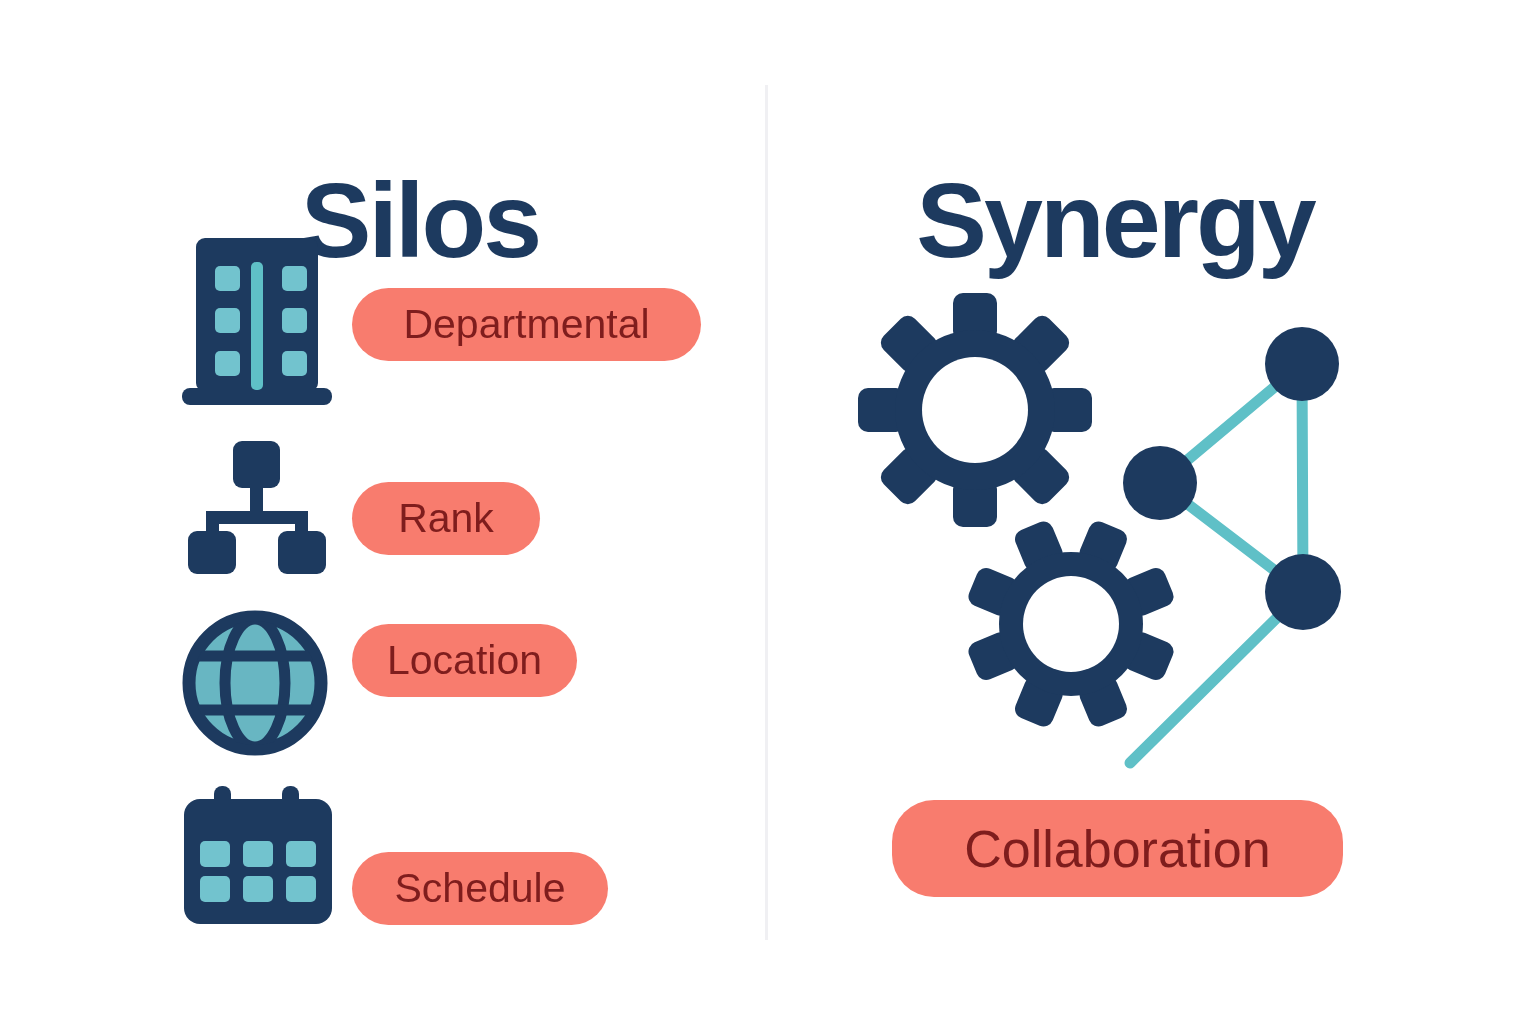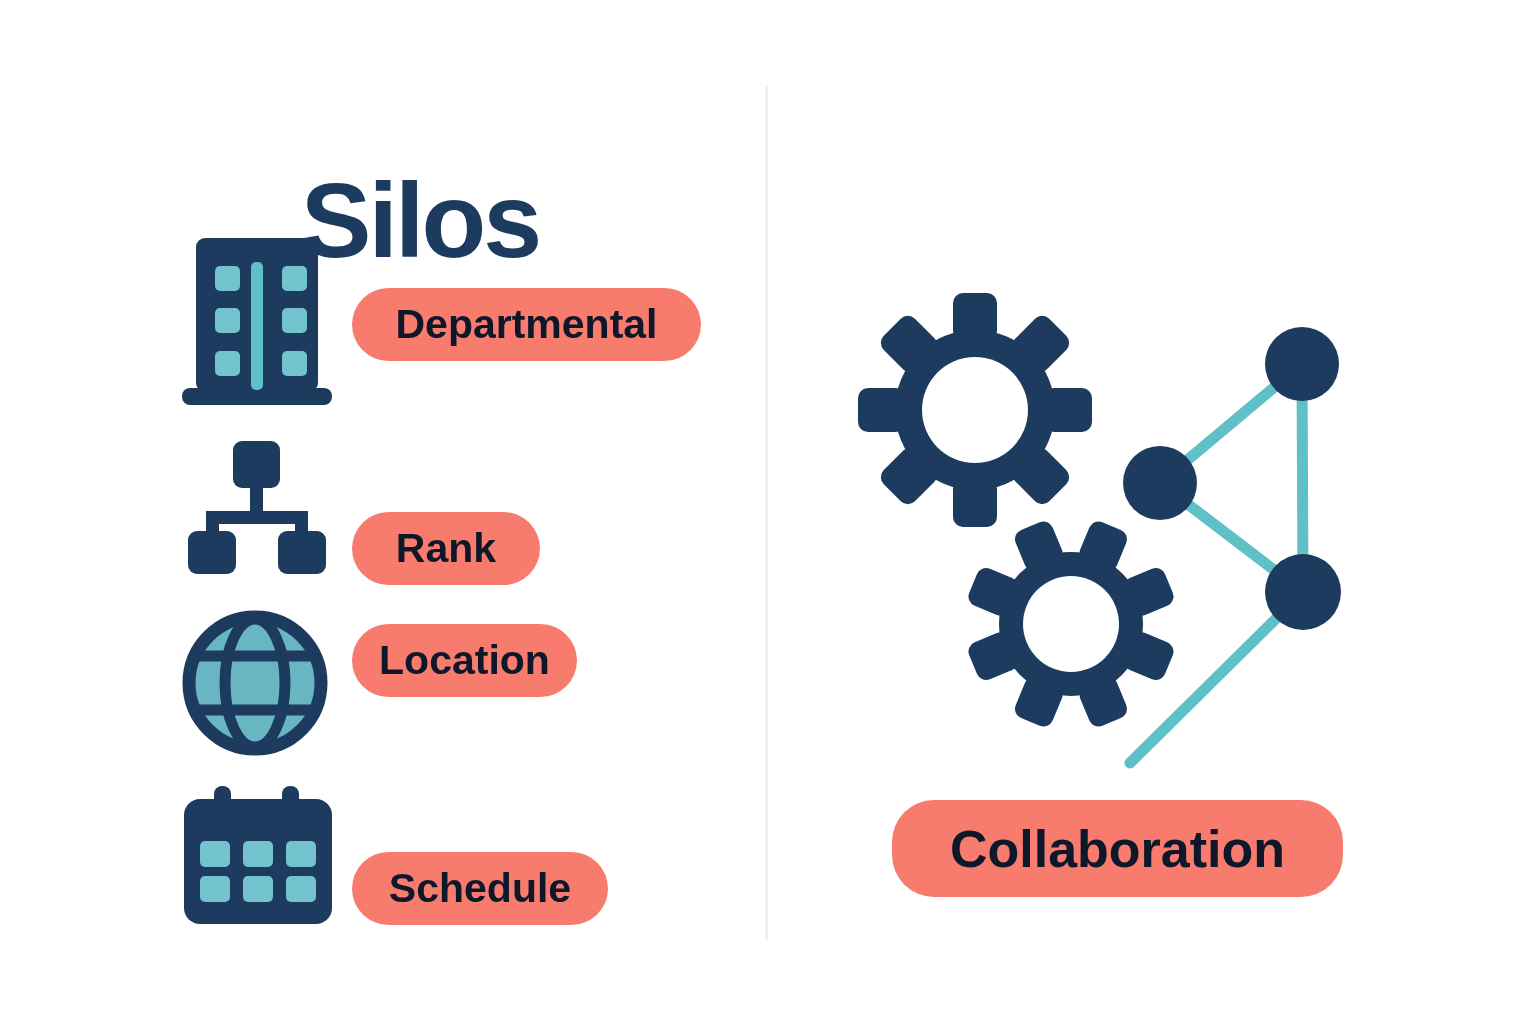--- a/index.html
+++ b/index.html
@@ -9,27 +9,27 @@
     padding-left:38px;
   }
   .divider{position:absolute;left:765px;top:85px;width:3px;height:855px;background:#f0f0f3;}
   .title{
     position:absolute;text-align:center;font-weight:700;color:#1d3a5f;
     font-size:106px;letter-spacing:-3px;line-height:1;white-space:nowrap;
   }
   .title-left{left:210px;top:96px;width:420px;}
   .title-right{left:895px;top:96px;width:440px;}
   .pill{
-    position:absolute;background:#f87c6e;color:#0f172a;font-weight:700;
+    position:absolute;background:#f87c6e;color:#7f1d1d;font-weight:400;
     display:flex;align-items:center;justify-content:center;
     border-radius:37px;white-space:nowrap;
   }
   .pill-sm{height:73px;font-size:41px;}
   .pill-departmental{left:352px;top:288px;width:349px;}
-  .pill-rank{left:352px;top:482px;width:188px;margin-top:30px;}
+  .pill-rank{left:352px;top:482px;width:188px;}
   .pill-location{left:352px;top:624px;width:225px;}
   .pill-schedule{left:352px;top:852px;width:256px;}
   .pill-collaboration{left:892px;top:800px;width:451px;height:97px;font-size:52px;border-radius:42px;}
   .abs{position:absolute;}
   .icon-building{left:182px;top:238px;}
   .icon-org{left:186px;top:441px;}
   .icon-globe{left:182px;top:610px;}
   .icon-calendar{left:184px;top:786px;}
   .icon-gear-large{left:858px;top:293px;}
   .icon-gear-small{left:965px;top:518px;}
@@ -93,20 +93,21 @@
       <rect x="16" y="55" width="30" height="26" rx="5"></rect>
       <rect x="59" y="55" width="30" height="26" rx="5"></rect>
       <rect x="102" y="55" width="30" height="26" rx="5"></rect>
       <rect x="16" y="90" width="30" height="26" rx="5"></rect>
       <rect x="59" y="90" width="30" height="26" rx="5"></rect>
       <rect x="102" y="90" width="30" height="26" rx="5"></rect>
     </g>
   </svg>
   <div class="pill pill-sm pill-schedule">Schedule</div>
 
+  <h1 class="title title-right">Synergy</h1>
 
   <svg class="abs icon-gear-large" width="234" height="234" viewBox="0 0 234 234">
     <g fill="#1d3a5f">
       <rect x="95" y="0" width="44" height="48" rx="10"></rect>
       <rect x="95" y="0" width="44" height="48" rx="10" transform="rotate(45 117 117)"></rect>
       <rect x="95" y="0" width="44" height="48" rx="10" transform="rotate(90 117 117)"></rect>
       <rect x="95" y="0" width="44" height="48" rx="10" transform="rotate(135 117 117)"></rect>
       <rect x="95" y="0" width="44" height="48" rx="10" transform="rotate(180 117 117)"></rect>
       <rect x="95" y="0" width="44" height="48" rx="10" transform="rotate(225 117 117)"></rect>
       <rect x="95" y="0" width="44" height="48" rx="10" transform="rotate(270 117 117)"></rect>

